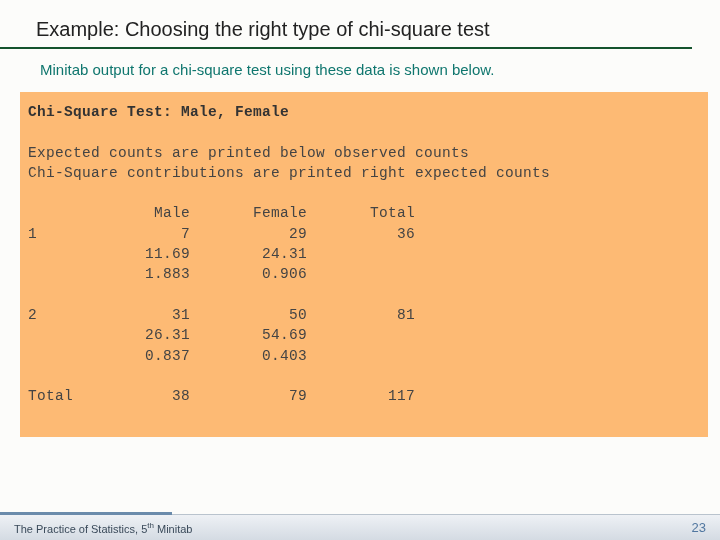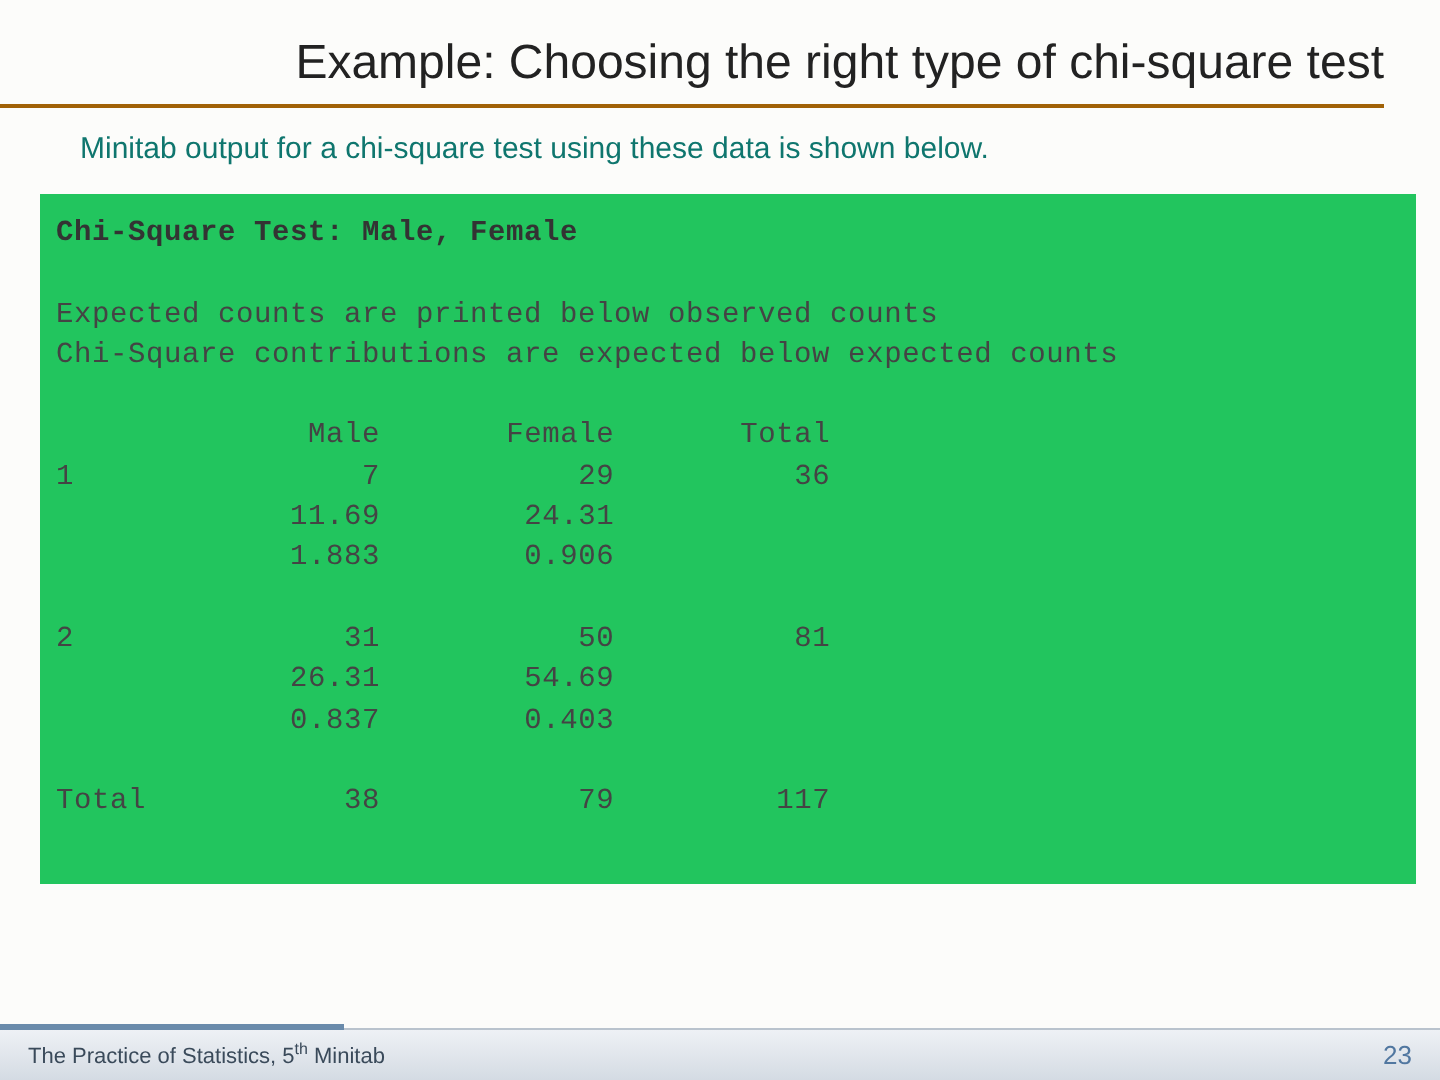--- a/index.html
+++ b/index.html
@@ -10,35 +10,34 @@
     font-family: Arial, Helvetica, sans-serif;
     position: relative;
     overflow: hidden;
   }
   .slide {
     width: 100%;
     height: 100%;
     position: relative;
   }
   .title {
-    font-size: 24px;
+    font-size: 20px;
     color: #222;
     padding: 18px 0 6px 36px;
-    border-bottom: 2px solid #a16207;
+    border-bottom: 2px solid #14532d;
     margin: 0 28px 0 0;
     font-weight: normal;
-    text-align: right;
   }
   .subtitle {
     font-size: 15px;
     color: #0f766e;
     padding: 12px 0 0 40px;
   }
   .output-block {
-    background: #22c55e;
+    background: #fdba74;
     margin: 14px 12px 0 20px;
     padding: 10px 8px 10px 8px;
     font-family: "Courier New", Courier, monospace;
     font-size: 14.5px;
     color: #444;
     line-height: 1.4;
     letter-spacing: 0.3px;
   }
   .output-block b { font-weight: bold; color: #333; }
   .output-block .row { white-space: pre; }
@@ -78,21 +77,21 @@
 <div class="slide">
 
   <h1 class="title">Example: Choosing the right type of chi-square test</h1>
 
   <div class="subtitle">Minitab output for a chi-square test using these data is shown below.</div>
 
   <div class="output-block">
     <div class="row"><b>Chi-Square Test: Male, Female</b></div>
     <div class="row">&nbsp;</div>
     <div class="row">Expected counts are printed below observed counts</div>
-    <div class="row">Chi-Square contributions are expected below expected counts</div>
+    <div class="row">Chi-Square contributions are printed right expected counts</div>
     <div class="row">&nbsp;</div>
     <div class="row"><span></span>              <span>Male</span>       <span>Female</span>       <span>Total</span></div>
 
     <div class="row"><span>1</span>                <span>7</span>           <span>29</span>          <span>36</span></div>
     <div class="row">             <span>11.69</span>        <span>24.31</span></div>
     <div class="row">             <span>1.883</span>        <span>0.906</span></div>
     <div class="row">&nbsp;</div>
     <div class="row"><span>2</span>               <span>31</span>           <span>50</span>          <span>81</span></div>
     <div class="row">             <span>26.31</span>        <span>54.69</span></div>
     <div class="row">             <span>0.837</span>        <span>0.403</span></div>

